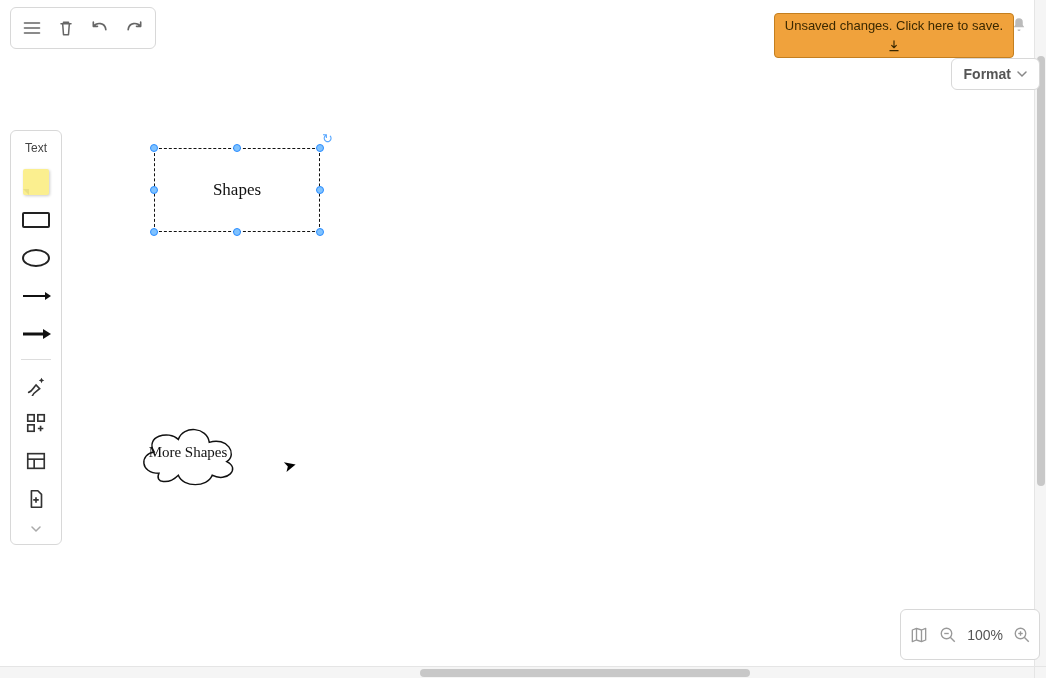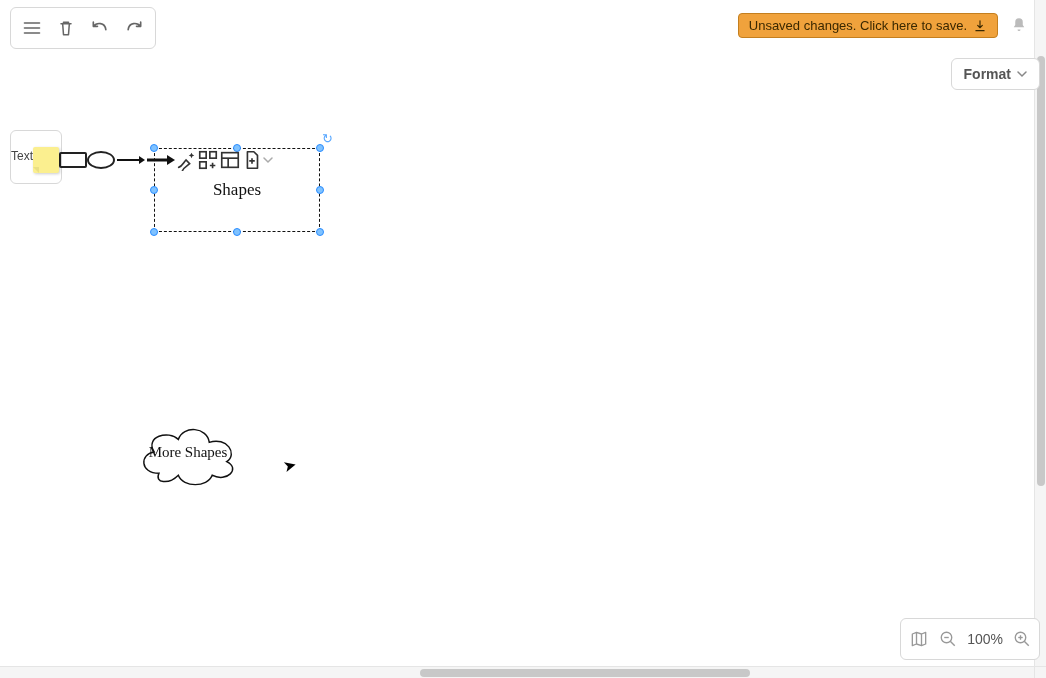--- a/index.html
+++ b/index.html
@@ -25,31 +25,32 @@
     display: flex; align-items: center; justify-content: center;
     cursor: pointer;
     color: #555;
   }
   .tt-btn svg { width: 20px; height: 20px; }
 
   
   .save-banner {
     position: absolute;
     top: 13px;
-    right: 48px;
+    right: 32px;
     background: #f0a23c;
     border: 1px solid #c47f1f;
     border-radius: 4px;
     padding: 4px 10px;
     font-size: 13px;
     color: #3a2800;
     display: flex;
     align-items: center;
     gap: 6px;
     cursor: pointer;
+    flex-direction: column;
   }
   .bell {
     position: absolute;
     top: 16px;
     right: 18px;
     color: #999;
     cursor: pointer;
   }
 
   
@@ -74,21 +75,21 @@
   
   .shape-box {
     position: absolute;
     top: 130px;
     left: 10px;
     width: 52px;
     border: 1px solid #d8d8d8;
     border-radius: 6px;
     background: #fff;
     display: flex;
-    flex-direction: row;
+    flex-direction: column;
     align-items: center;
     padding: 10px 0 4px;
   }
   .shape-box .label {
     font-size: 12px;
     color: #444;
     margin-bottom: 8px;
   }
   .tool {
     width: 36px; height: 30px;
@@ -195,21 +196,21 @@
     transform: rotate(-15deg);
   }
 
   
   .zoom-bar {
     position:absolute;
     bottom: 18px; right: 6px;
     border:1px solid #d8d8d8;
     background:#fff;
     border-radius: 6px;
-    height: 42px;
+    height: 51px;
     display:flex; align-items:center;
     padding: 0 8px;
     gap: 10px;
     color:#777;
   }
   .zoom-bar .zlabel { font-size:14px; color:#555; font-weight:500;}
   .zbtn { cursor:pointer; display:flex; align-items:center;}
 
   
   .hscroll {

